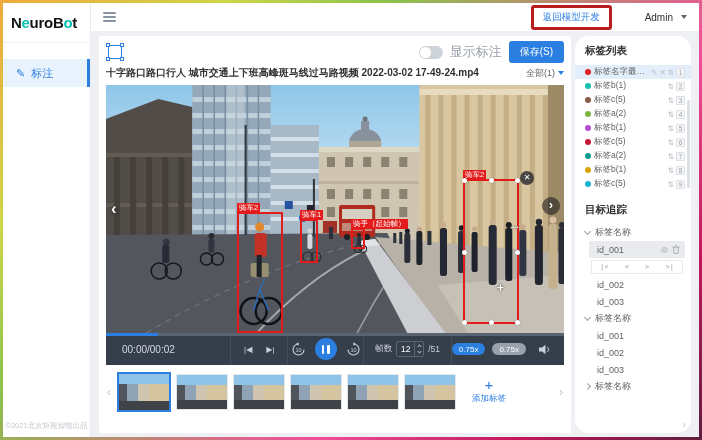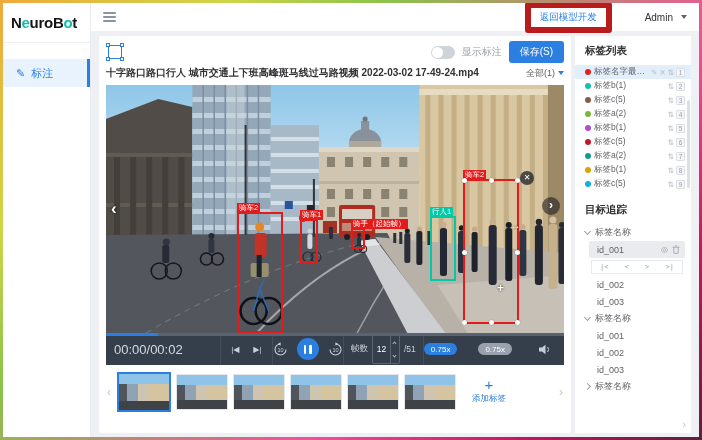--- a/index.html
+++ b/index.html
@@ -15,21 +15,21 @@
   .side-item{margin-top:16px;height:28px;display:flex;align-items:center;gap:6px;padding-left:13px;background:#e8f3fe;color:#2b7fe0;border-right:3px solid #2b7fe0;font-size:11px;cursor:pointer}
   .side-item .pi{font-size:11px}
   .copyright{margin-top:auto;font-size:7.5px;color:#c3c7cf;text-align:center;padding:6px 2px;white-space:nowrap}
 
   
   .main{flex:1;display:flex;flex-direction:column;min-width:0}
   .topbar{height:28px;background:#fff;display:flex;align-items:center;padding:0 12px;flex:none}
   .collapse-icon{width:13px;cursor:pointer}
   .collapse-icon i{display:block;height:2px;background:#8a93a1;margin:2px 0;border-radius:1px}
   .topbar-right{margin-left:auto;display:flex;align-items:center;gap:8px}
-  .back-btn{border:6px solid #b91c1c;color:#2b7fe0;background:#fff;font-size:9.5px;padding:3px 9px;border-radius:3px;cursor:pointer;font-family:inherit}
+  .back-btn{border:3px solid #b91c1c;color:#2b7fe0;background:#fff;font-size:9.5px;padding:3px 9px;border-radius:3px;cursor:pointer;font-family:inherit}
   .avatar{width:17px;height:17px;border-radius:50%;background:radial-gradient(circle at 50% 32%,#bda audio,#bda895 0 34%,#6e6257 72%);display:inline-block}
   .admin{font-size:10px;color:#303133;cursor:pointer}
   .tri{width:0;height:0;border-left:3px solid transparent;border-right:3px solid transparent;border-top:4px solid #606266;display:inline-block}
   .tri.blue{border-top-color:#2b7fe0}
 
   .content{flex:1;display:flex;flex-direction:column;padding:5px 8px 4px;min-height:0}
   .breadcrumb{font-size:9.5px;margin:1px 0 6px;flex:none}
   .bc-parent,.bc-sep{color:#8a9099}
   .bc-cur{color:#4a90d9}
   .body-row{flex:1;display:flex;gap:4px;min-height:0}
@@ -37,21 +37,21 @@
   
   .card{flex:1;background:#fff;border-radius:2px;padding:4px 7px 4px;display:flex;flex-direction:column;min-width:0}
   .tool-row{display:flex;align-items:center;height:24px;flex:none}
   .bbox-tool{width:14px;height:14px;border:1.5px solid #2b7fe0;position:relative;margin-left:2px;cursor:pointer}
   .bbox-tool s{position:absolute;width:4px;height:4px;background:#fff;border:1px solid #2b7fe0}
   .bbox-tool s:nth-child(1){left:-3px;top:-3px}.bbox-tool s:nth-child(2){right:-3px;top:-3px}
   .bbox-tool s:nth-child(3){left:-3px;bottom:-3px}.bbox-tool s:nth-child(4){right:-3px;bottom:-3px}
   .tool-right{margin-left:auto;display:flex;align-items:center;gap:7px}
   .toggle{width:24px;height:13px;border-radius:7px;background:#cfd4db;position:relative;display:inline-block;cursor:pointer}
   .toggle .knob{position:absolute;left:1px;top:1px;width:11px;height:11px;border-radius:50%;background:#fff}
-  .toggle-label{font-size:10px;color:#9aa0a8}
+  .toggle-label{font-size:13px;color:#9aa0a8}
   .save-btn{background:#2b7fe0;color:#fff;border:none;font-size:10px;padding:4px 11px;border-radius:3px;cursor:pointer;font-family:inherit}
   .title-row{display:flex;align-items:center;margin:2px 0 5px;flex:none;gap:8px}
   .video-title{font-size:10px;font-weight:bold;color:#303133;white-space:nowrap;overflow:hidden;text-overflow:ellipsis;flex:1}
   .filter{font-size:9px;color:#606266;display:flex;align-items:center;gap:3px;cursor:pointer;flex:none}
 
   
   .stage{position:relative;width:100%;height:248px;background:#1a1c20;flex:none;overflow:hidden}
   .stage svg.scene{position:absolute;inset:0;width:100%;height:100%}
   .abox{position:absolute;border:2px solid #fde047}
   .abox-label{position:absolute;top:-11px;left:-2px;background:#e31b1b;color:#fff;font-size:7.5px;line-height:10px;padding:0 2px;white-space:nowrap}
@@ -69,29 +69,29 @@
   .nav-left{left:5px;top:114px;font-size:17px}
   .nav-right{right:4px;top:112px;width:18px;height:18px;border-radius:50%;background:rgba(20,22,26,.55);font-size:12px;line-height:17px;text-align:center;text-shadow:none}
   .cursor-move{position:absolute;left:391px;top:196px;color:#fff;font-size:12px;font-weight:bold;text-shadow:0 0 2px #000;pointer-events:none}
   .cursor-resize{position:absolute;left:404px;top:134px;color:#fff;font-size:11px;font-weight:bold;text-shadow:0 0 2px #000;pointer-events:none}
 
   
   .controls{height:32px;background:#353e4b;display:flex;align-items:stretch;position:relative;flex:none;margin-top:0}
   .progress{position:absolute;top:0;left:0;right:0;height:3px;background:#5a6372;cursor:pointer}
   .progress .fill{display:block;height:100%;width:52px;background:#2b7fe0}
   .c-sec{display:flex;align-items:center;justify-content:center}
-  .c-time{width:130px;justify-content:flex-start;padding-left:8px;font-size:13px;color:#d5dae2}
+  .c-time{width:130px;justify-content:flex-start;padding-left:16px;font-size:10px;color:#d5dae2}
   .c-skip{width:60px;gap:14px;border-left:1px solid #454e5c}
   .c-play{width:80px;gap:9px;border-left:1px solid #454e5c}
   .c-frames{width:92px;gap:4px;border-left:1px solid #454e5c;font-size:8.5px;color:#ccd2db}
-  .c-right{flex:1;gap:21px;border-left:1px solid #454e5c;justify-content:flex-end;padding-right:12px}
+  .c-right{flex:1;gap:7px;border-left:1px solid #454e5c;justify-content:flex-end;padding-right:12px}
   .skip-icon{color:#c9cfd8;font-size:8px;cursor:pointer}
   .pause-btn{width:22px;height:22px;border-radius:50%;background:#2b7fe0;display:flex;align-items:center;justify-content:center;gap:3px;cursor:pointer}
   .pause-btn i{width:2.5px;height:9px;background:#fff;border-radius:1px}
-  .num{display:flex;border:1px solid #5b6472;border-radius:2px;height:30px}
+  .num{display:flex;border:1px solid #5b6472;border-radius:2px;height:16px}
   .num-val{width:17px;color:#fff;font-size:8.5px;display:flex;align-items:center;justify-content:center}
   .spin{width:9px;display:flex;flex-direction:column;border-left:1px solid #5b6472}
   .spin i{flex:1;display:flex;align-items:center;justify-content:center;cursor:pointer}
   .spin i b{width:3px;height:3px;border-right:1px solid #aab1bc;border-bottom:1px solid #aab1bc;display:block}
   .spin .up b{transform:rotate(-135deg);margin-top:2px}
   .spin .dn b{transform:rotate(45deg);margin-bottom:2px}
   .pill{font-size:8px;padding:1.5px 7px;border-radius:8px;color:#fff;cursor:pointer}
   .pill.on{background:#2b7fe0}.pill.off{background:#99a1ad}
 
   
@@ -100,21 +100,21 @@
   .thumb{width:52px;height:36px;flex:none;cursor:pointer;border:1px solid #e3e6ea;
     background:
       linear-gradient(0deg,#3f4246 0 26%,transparent 26%),
       linear-gradient(180deg,#8fc3e8 0 28%,transparent 28%),
       linear-gradient(90deg,#50555b 0 16%,#8fa3b4 16% 38%,#cec4b0 38% 60%,#d5c4a0 60% 100%)}
   .thumb.selected{border:2px solid #2b7fe0;width:54px;height:40px}
   .add-tile{width:56px;height:42px;display:flex;flex-direction:column;align-items:center;justify-content:center;color:#2b7fe0;font-size:8.5px;background:#fff;cursor:pointer;gap:1px}
   .add-tile .plus{font-size:15px;line-height:14px}
 
   
-  .panel{width:116px;background:#fff;border-radius:0;padding:8px 0 6px;flex:none;position:relative;display:flex;flex-direction:column;overflow:hidden}
+  .panel{width:116px;background:#fff;border-radius:14px;padding:8px 0 6px;flex:none;position:relative;display:flex;flex-direction:column;overflow:hidden}
   .panel-title{font-size:10.5px;font-weight:bold;color:#303133;padding:0 10px;margin-bottom:7px}
   .panel-title.result{margin-top:12px}
   .add-label-btn{margin:0 9px 7px;border:1px solid #8fbbf2;color:#2b7fe0;background:#fff;font-size:9px;height:19px;border-radius:3px;cursor:pointer;font-family:inherit}
   .label-row{height:14px;display:flex;align-items:center;gap:3px;padding:0 6px 0 10px;font-size:8.5px;color:#606266;cursor:pointer}
   .label-row.selected{background:#e3eefb}
   .dot{width:6px;height:6px;border-radius:50%;flex:none}
   .label-name{flex:1;white-space:nowrap;overflow:hidden;text-overflow:ellipsis}
   .row-icons{display:flex;align-items:center;gap:2px;color:#b4bac2;font-size:7.5px;flex:none}
   .key{min-width:9px;padding:0 1px;height:9px;line-height:8px;border:1px solid #dcdfe4;background:#f5f6f8;border-radius:1px;font-size:6.5px;color:#9aa0a8;text-align:center}
   .scrollbar{position:absolute;right:1px;top:64px;width:3px;height:88px;background:#dcdfe4;border-radius:2px}
@@ -142,20 +142,21 @@
           <span>ur</span>
           <span>o</span>
           <span>B</span>
           <span class="accent">o</span>
           <span>t</span>
         </div>
     <div class="side-item">
       <span class="pi">✎</span>
       <span>标注</span>
     </div>
+    <div class="copyright">©2021北京矩视智能出品</div>
   </aside>
 
   <div class="main">
 
     <header class="topbar">
       <div class="collapse-icon">
             <i></i>
             <i></i>
             <i></i>
           </div>
@@ -381,23 +382,20 @@
 
             <div class="abox b1" style="border-color: rgb(227, 27, 27);">
               <span class="abox-label" style="background: rgb(227, 27, 27);">骑车2</span>
             </div>
             <div class="abox b2" style="border-color: rgb(227, 27, 27);">
               <span class="abox-label" style="background: rgb(227, 27, 27);">骑车1</span>
             </div>
             <div class="abox b3" style="border-color: rgb(227, 27, 27);">
               <span class="abox-label" style="background: rgb(227, 27, 27);">骑手（起始帧）</span>
             </div>
-            <div class="abox b4" style="border-color: rgb(0, 201, 167);">
-              <span class="abox-label" style="background: rgb(0, 201, 167);">行人1</span>
-            </div>
             <div class="abox b5" style="border-color: rgb(227, 27, 27);">
               <span class="abox-label" style="background: rgb(227, 27, 27);">骑车2</span>
               <i class="h h1"></i>
                   <i class="h h2"></i>
                   <i class="h h3"></i>
                   <i class="h h4"></i>
                   <i class="h h5"></i>
                   <i class="h h6"></i>
                   <i class="h h7"></i>
                   <i class="h h8"></i>

